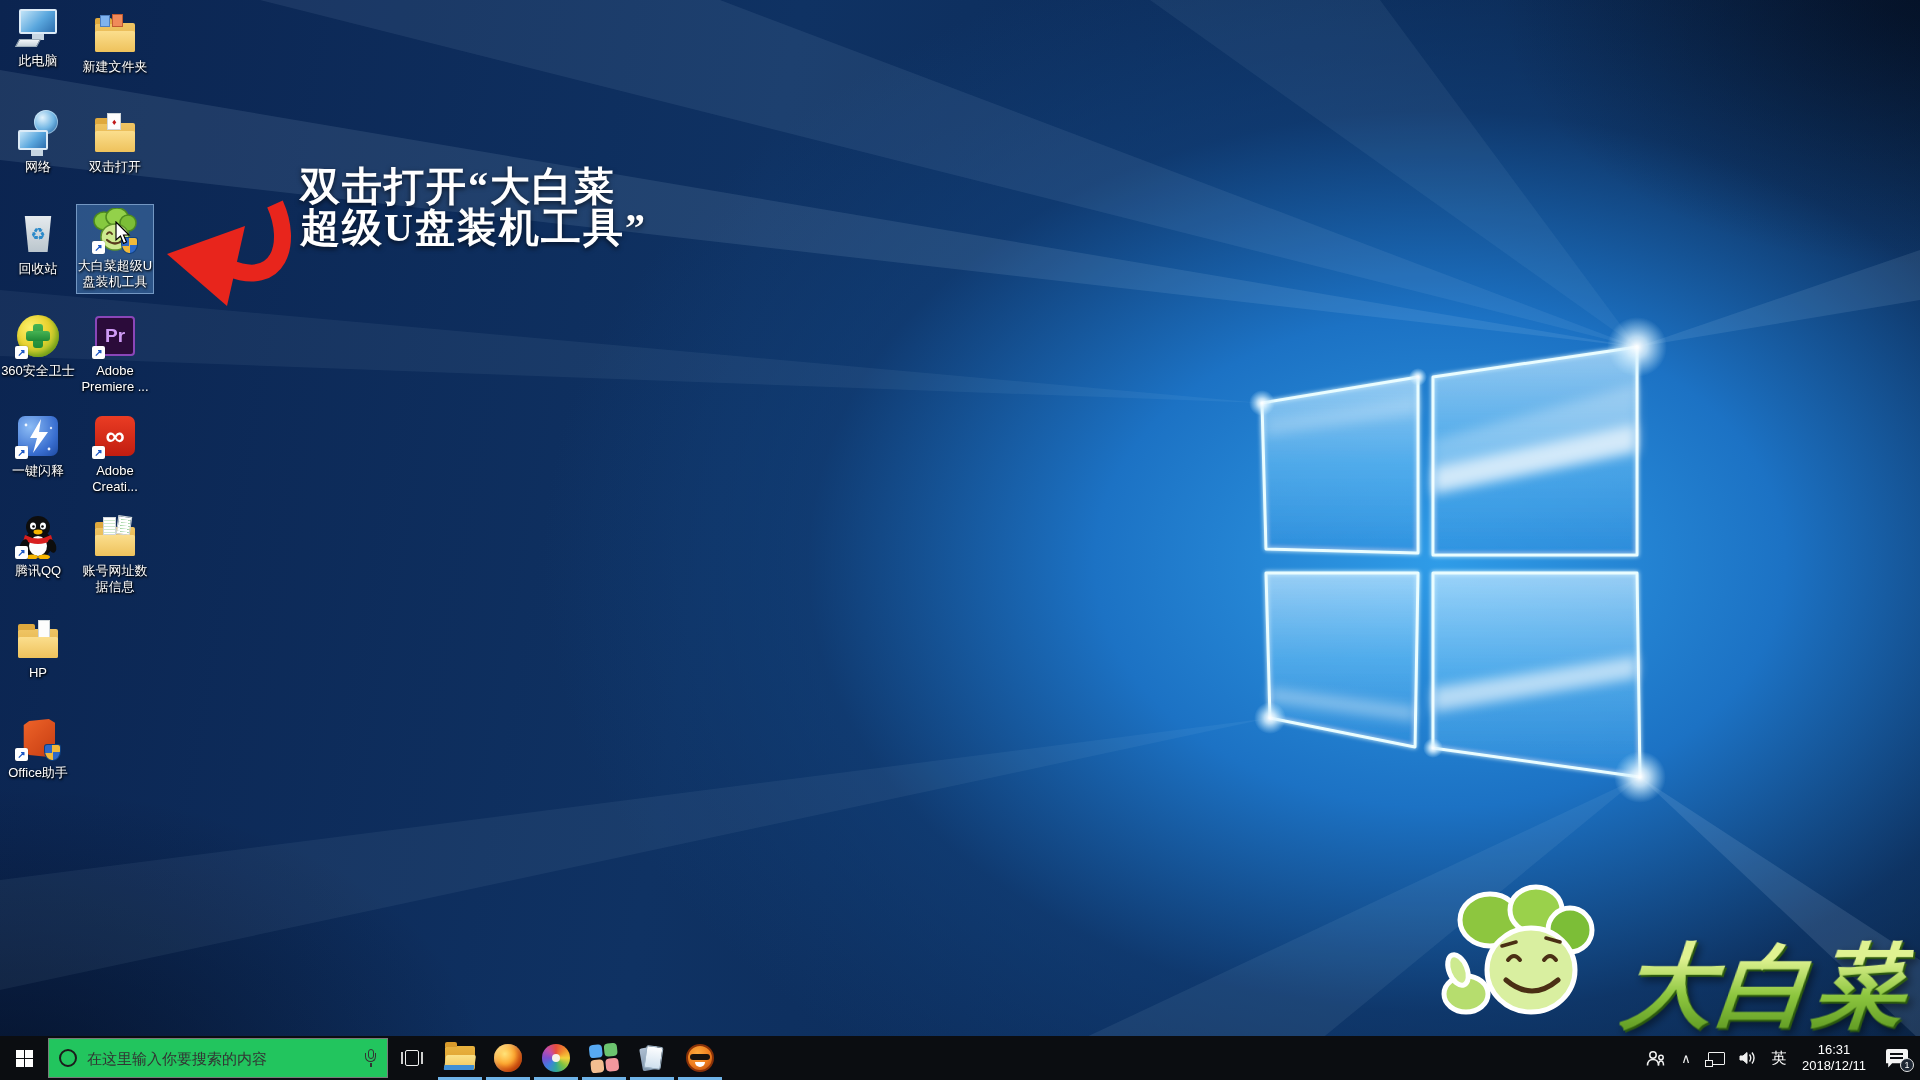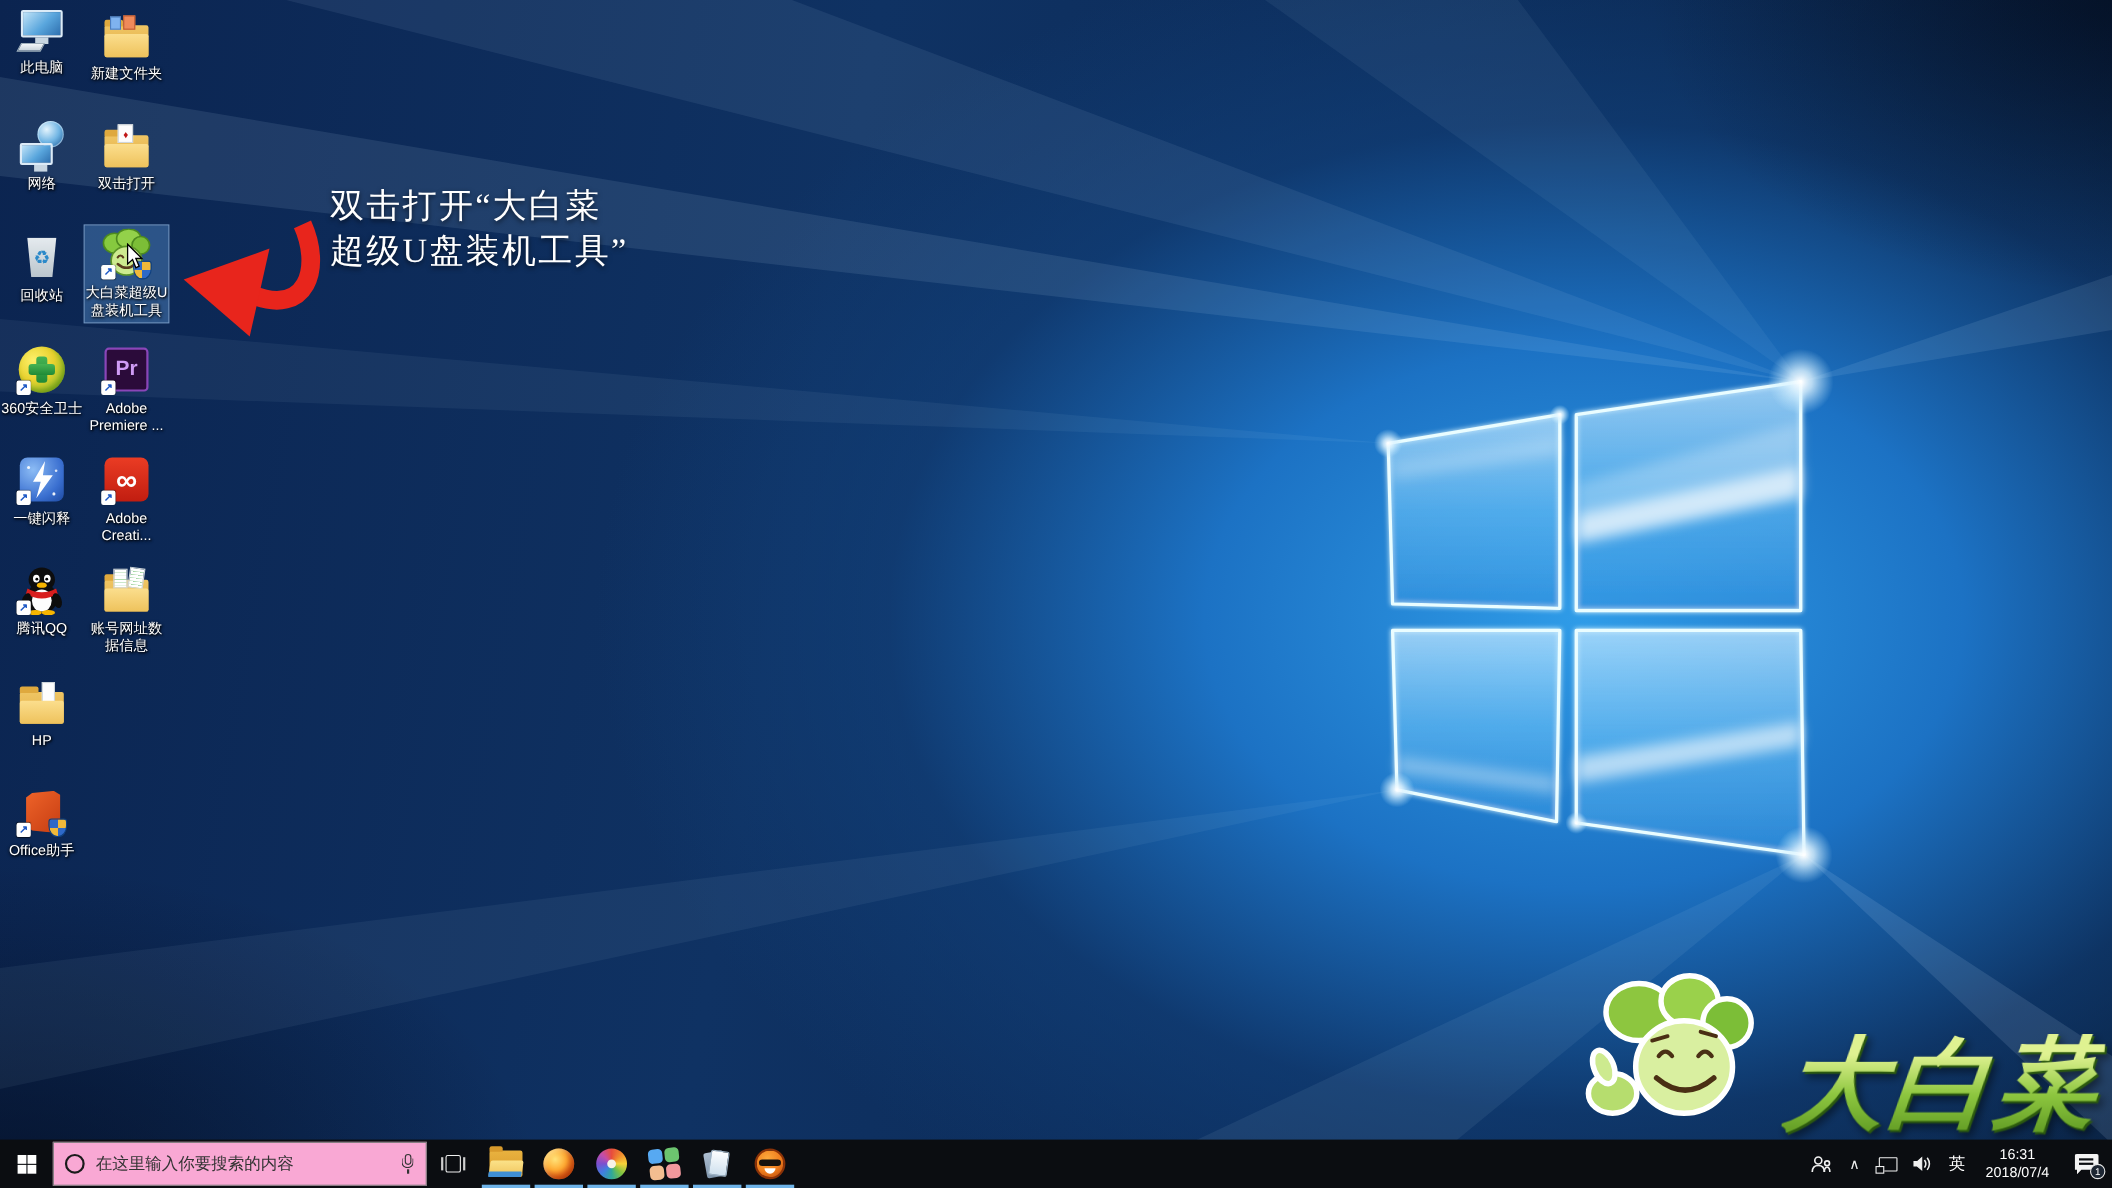--- a/index.html
+++ b/index.html
@@ -74,21 +74,21 @@
         display:flex; align-items:center; justify-content:center; color:#fff; font-size:27px; font-weight:bold; line-height:1; }
 
   .off { width:38px; height:40px; position:relative; display:flex; align-items:center; justify-content:center; }
   .off .body { width:34px; height:38px; background:linear-gradient(135deg,#f0652a,#c63d12);
         clip-path:polygon(24% 5%, 82% 0%, 100% 10%, 100% 90%, 82% 100%, 24% 95%, 8% 84%, 8% 16%); }
 
   .cursor { position:absolute; z-index:4; }
 
   
   .annotation { position:absolute; left:300px; top:166px; z-index:5;
-    font-family:"Liberation Serif", serif; font-weight:normal; font-size:31px; line-height:41px;
+    font-family:"Liberation Serif", serif; font-weight:bold; font-size:40px; line-height:41px;
     color:#fff; letter-spacing:2px; text-shadow:0 2px 5px rgba(0,0,0,.65); }
   .red-arrow { position:absolute; left:155px; top:192px; z-index:5; }
 
   
   .watermark { position:absolute; right:10px; bottom:48px; z-index:4; display:flex; align-items:flex-end; }
   .wm-text { display:flex; flex-direction:column; align-items:center; margin-left:4px; }
   .wm-title { font-size:92px; font-weight:bold; font-style:italic; letter-spacing:4px; line-height:1;
       transform:skewX(-6deg); color:#8dc63f;
       background:linear-gradient(#dff291 20%,#8dc63f 60%,#5f9a23); -webkit-background-clip:text; background-clip:text;
       -webkit-text-fill-color:transparent;
@@ -96,21 +96,21 @@
   .wm-sub { margin-top:6px; font-size:25px; font-weight:bold; color:#fff; letter-spacing:2px;
       text-shadow:1px 2px 3px rgba(0,0,0,.8); }
 
   
   .taskbar { position:absolute; left:0; bottom:0; width:1920px; height:44px; background:#0b0d11;
              display:flex; align-items:center; z-index:10; }
   .tb-btn { height:44px; display:flex; align-items:center; justify-content:center; position:relative; }
   .start { width:48px; }
   .winlogo { width:17px; height:17px; display:grid; grid-template-columns:8px 8px; grid-template-rows:8px 8px; gap:1px; }
   .winlogo i { background:#fff; }
-  .searchbox { width:340px; height:40px; background:#f9a8d4; border:1px solid #7a7a7a; display:flex; align-items:center;
+  .searchbox { width:340px; height:40px; background:#22c55e; border:1px solid #7a7a7a; display:flex; align-items:center;
                padding:0 10px; gap:10px; }
   .cortana-ring { width:18px; height:18px; border:2.5px solid #1b1b1b; border-radius:50%; flex:none; }
   .searchbox input { flex:1; border:none; outline:none; background:transparent; font-size:15px; color:#222;
                font-family:"Liberation Sans", sans-serif; }
   .searchbox input::placeholder { color:#333; opacity:1; }
   .mic { width:12px; height:18px; position:relative; flex:none; }
   .mic .cap { position:absolute; left:3px; top:0; width:6px; height:10px; border:1.6px solid #333; border-radius:4px; }
   .mic .bow { position:absolute; left:0; top:4px; width:11px; height:9px; border:1.6px solid #333; border-top:none;
               border-radius:0 0 8px 8px; }
   .mic .stem { position:absolute; left:5px; bottom:0; width:1.6px; height:4px; background:#333; }
@@ -519,21 +519,21 @@
         <polygon points="1,6 4,6 8,2.5 8,13.5 4,10 1,10"></polygon>
         <path d="M10.5 4.5 q2.5 3.5 0 7" fill="none" stroke-width="1.4"></path>
         <path d="M13 2.5 q4 5.5 0 11" fill="none" stroke-width="1.4"></path>
           </g>
         </svg>
     </div>
     <div class="titem ime" style="width:30px">英</div>
     <div class="titem clock" style="width:80px">
       <div>
           <div>16:31</div>
-      <div>2018/07/4</div>
+      <div>2018/12/11</div>
         </div>
     </div>
     <div class="titem" style="width:46px">
       <div class="notif">
         <i class="bub"></i>
           <i class="ln" style="top:4px"></i>
           <i class="ln" style="top:8px"></i>
         <span class="badge">1</span>
       </div>
     </div>

